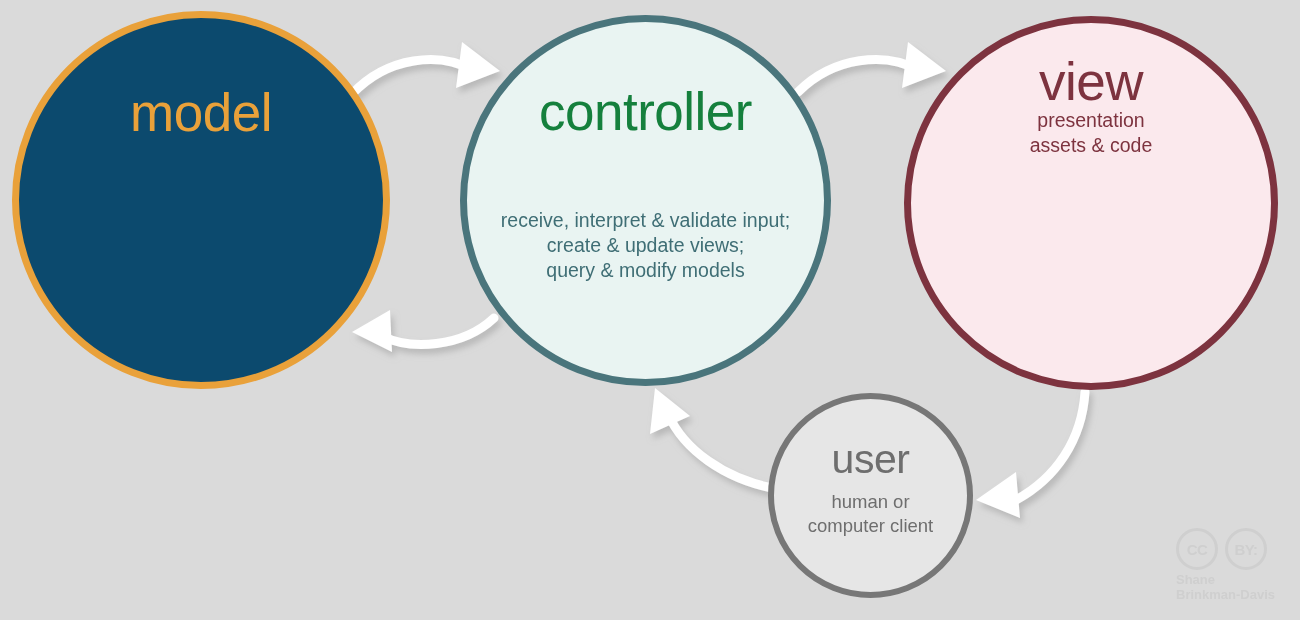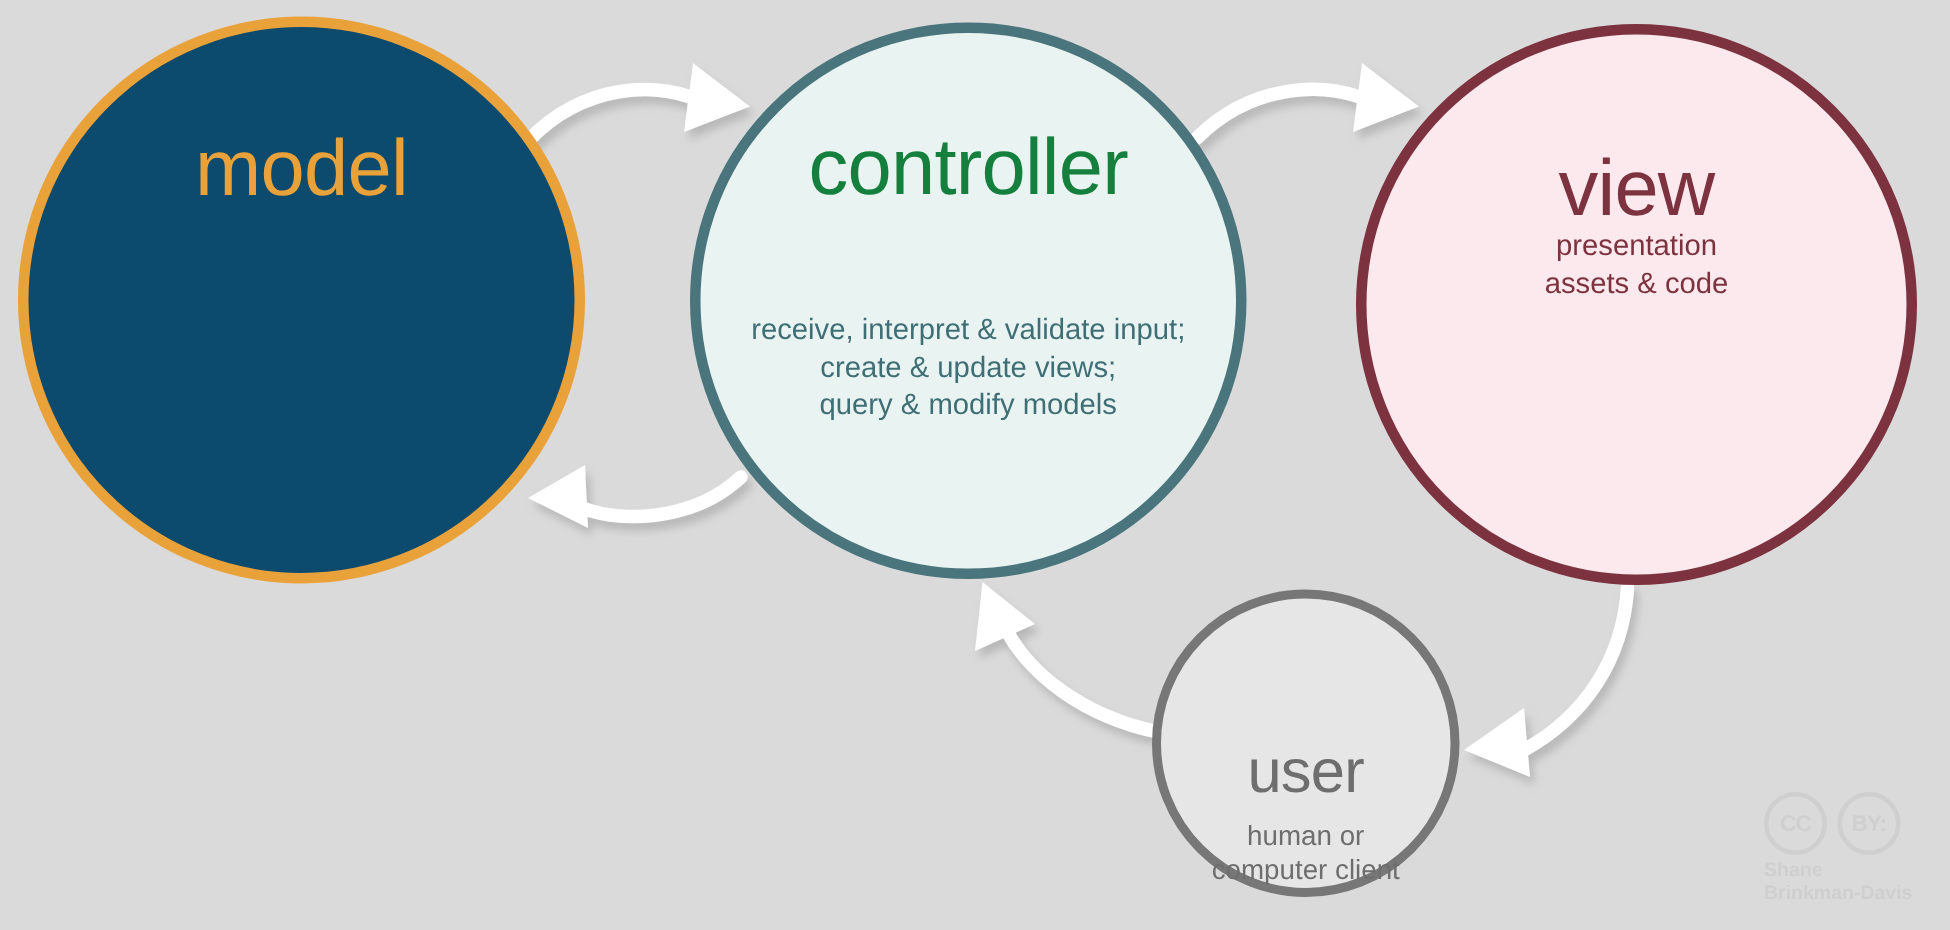--- a/index.html
+++ b/index.html
@@ -85,34 +85,33 @@
   
   #node-view {
     left: 904px; top: 16px;
     width: 374px; height: 374px;
     background: #fbe9ed;
     border: 7px solid #7d333f;
   }
   #node-view .node-title {
     font-size: 53px;
     color: #7d333f;
-    margin-top: 76px;
+    margin-top: 32px;
   }
   #node-view .node-desc {
     font-size: 19.5px;
     color: #7d333f;
   }
 
   
   #node-user {
     left: 768px; top: 393px;
     width: 205px; height: 205px;
     background: #e6e6e6;
     border: 6px solid #777777;
-    justify-content: flex-end;
   }
   #node-user .node-title {
     font-size: 41px;
     color: #6e6e6e;
     margin-top: 40px;
   }
   #node-user .node-desc {
     font-size: 18.5px;
     color: #6e6e6e;
     margin-top: 10px;

